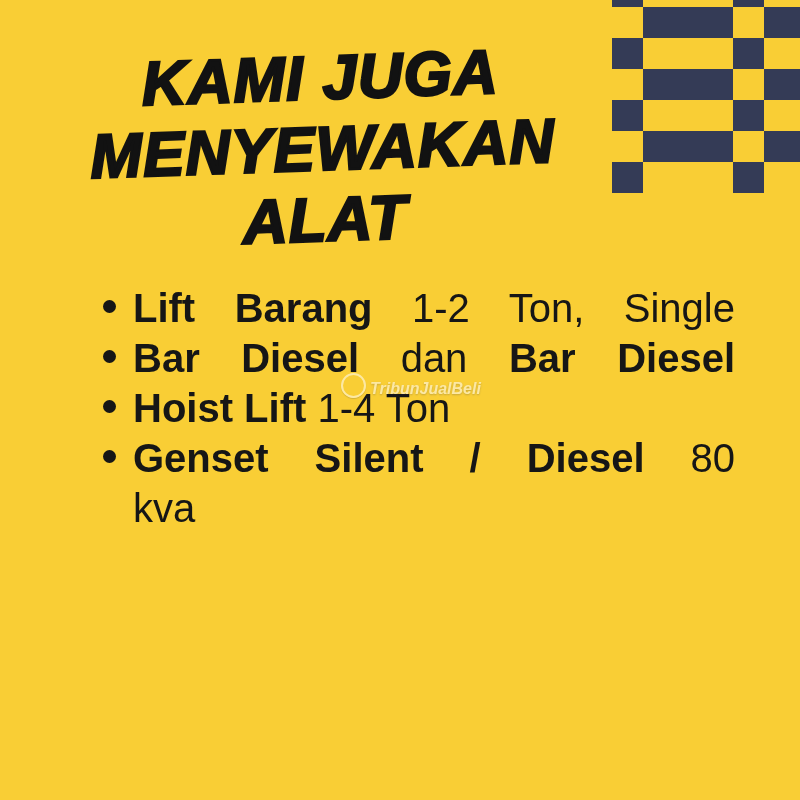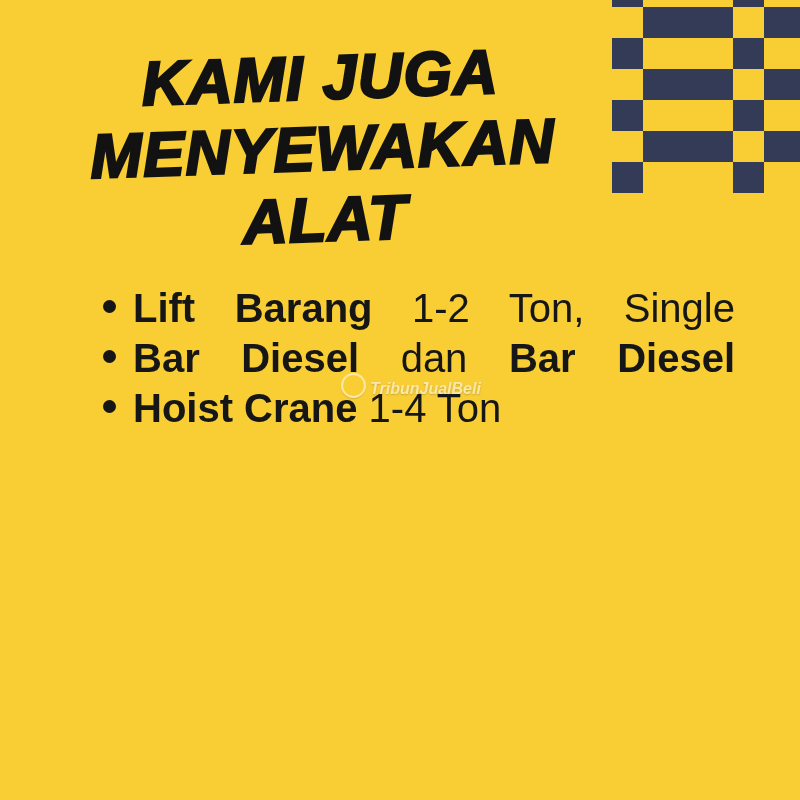--- a/index.html
+++ b/index.html
@@ -135,21 +135,28 @@
       </div>
       <div class="item">
         <span class="bullet"></span>
         <div class="item-lines">
           <div class="line j"><span class="seg b">Bar Diesel</span><span class="seg"> dan </span><span class="seg b">Bar Diesel</span></div>
         </div>
       </div>
       <div class="item">
         <span class="bullet"></span>
         <div class="item-lines">
-          <div class="line"><span class="seg b">Hoist Crane</span><span class="seg"> 1-4 Ton</span></div>
+          <div class="line"><span class="seg b">Hoist Lift</span><span class="seg"> 1-4 Ton</span></div>
+        </div>
+      </div>
+      <div class="item">
+        <span class="bullet"></span>
+        <div class="item-lines">
+          <div class="line j"><span class="seg b">Genset Silent / Diesel</span><span class="seg"> 80</span></div>
+          <div class="line"><span class="seg">kva</span></div>
         </div>
       </div>
     </div>
 
   <div class="watermark">
     <span class="wm-circle"></span>
     <span class="wm-text">TribunJualBeli</span>
   </div>
 
 </div>

